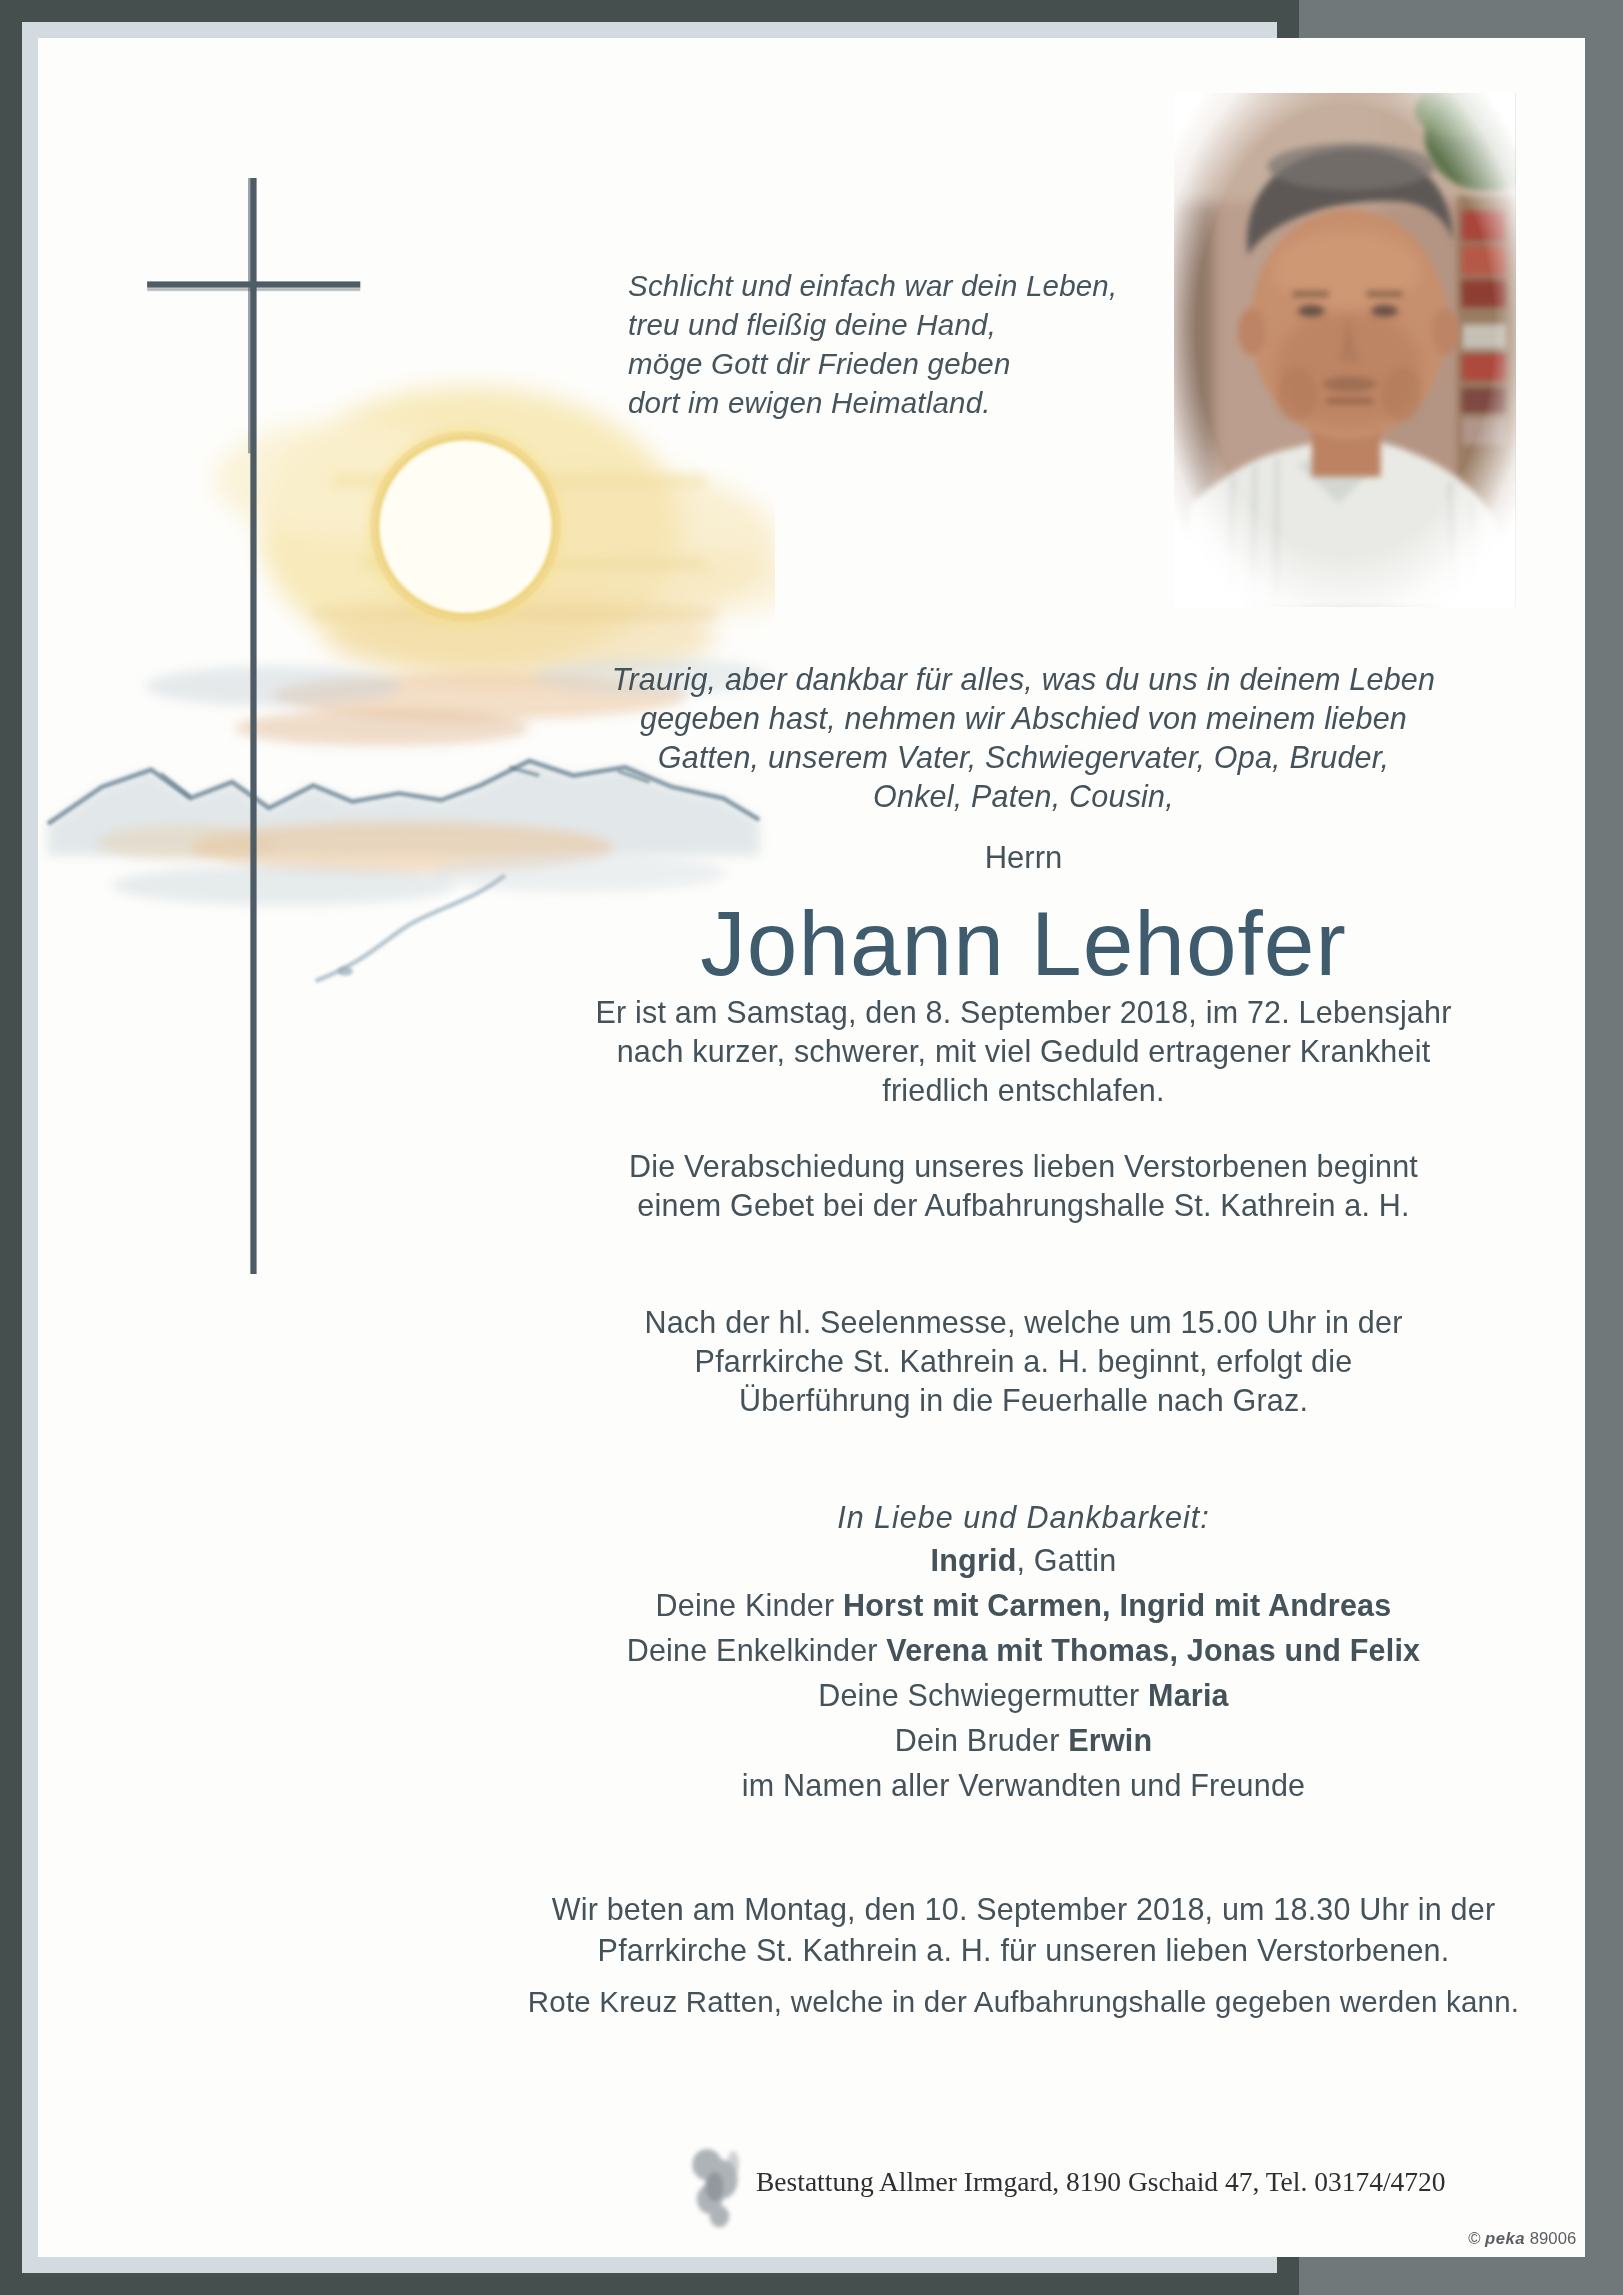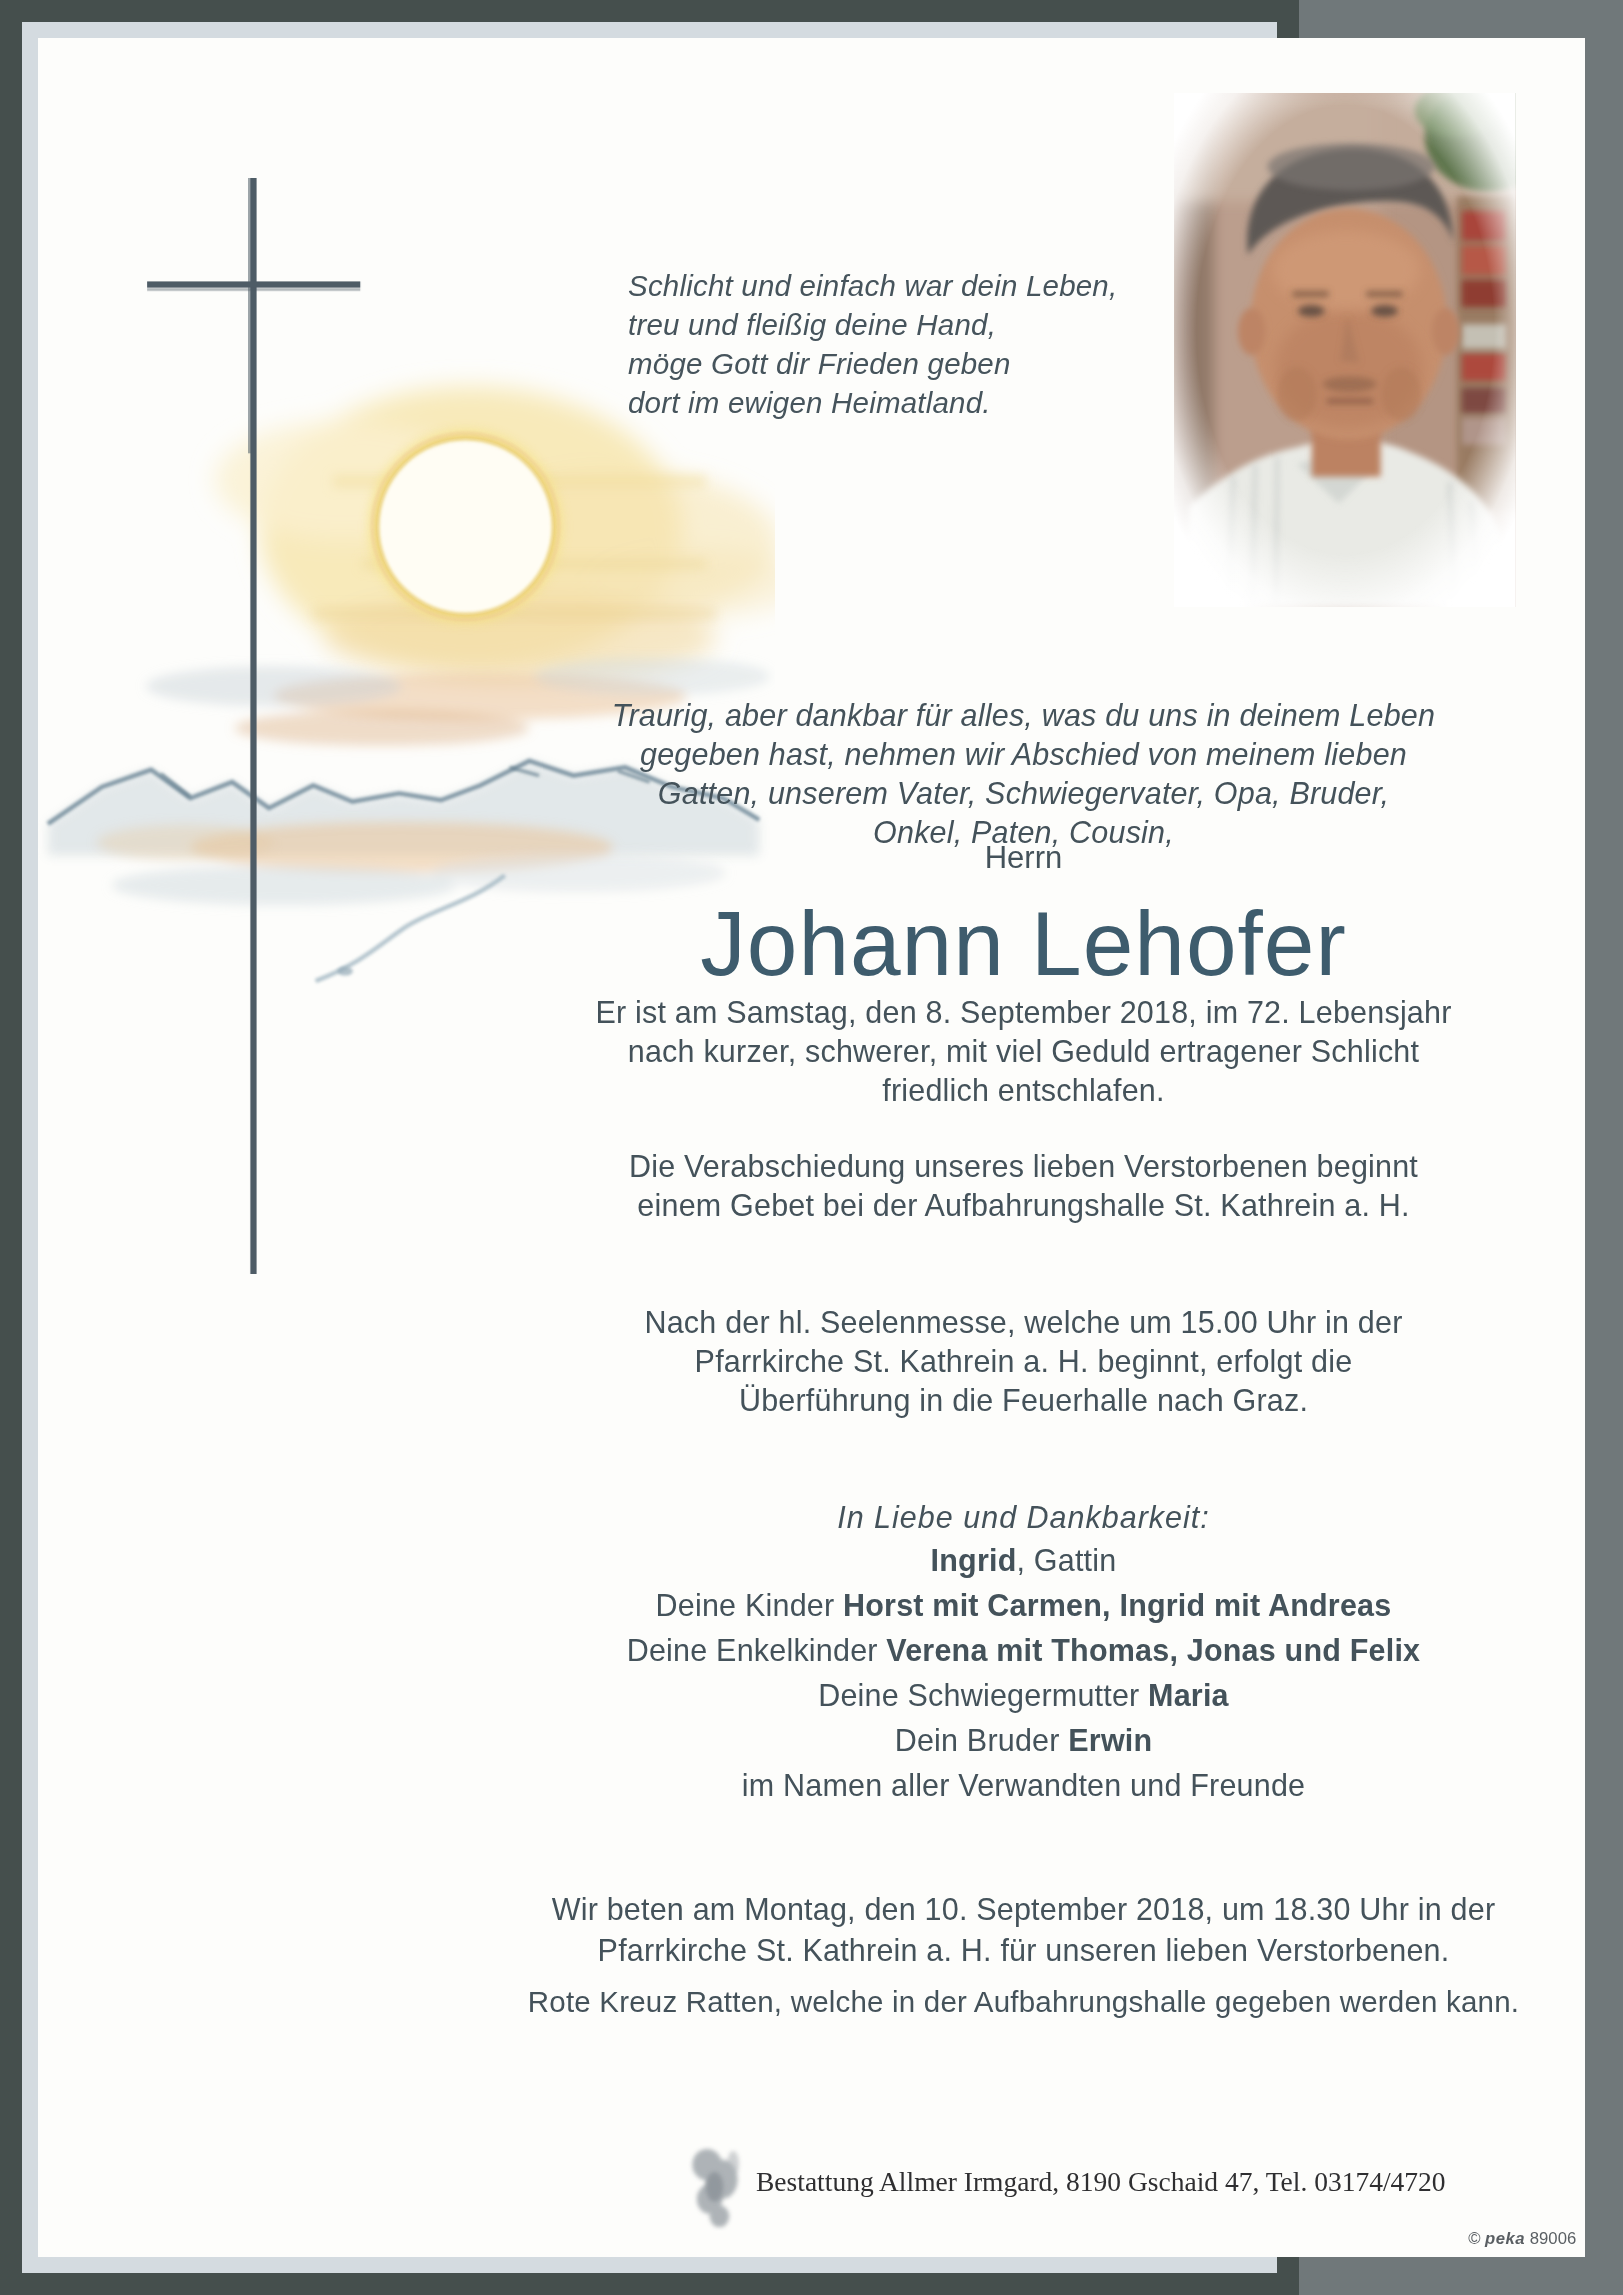--- a/index.html
+++ b/index.html
@@ -32,21 +32,21 @@
     color:#46545c;
   }
   .poem .pline{height:39px;white-space:nowrap;}
   .column{
     position:absolute;left:484px;top:0;width:1003px;
     text-align:center;
   }
   .block{position:absolute;left:0;width:100%;}
   .line{height:39px;white-space:nowrap;font-size:30.5px;letter-spacing:0.2px;}
   .italic{font-style:italic;}
-  .intro{top:624px;margin-top:36px;}
+  .intro{top:624px;}
   .salutation{top:802px;font-size:31px;}
   .deceased{
     top:854px;
     font-size:91px;
     color:#3e5c6d;
     letter-spacing:1px;
     white-space:nowrap;
   }
   .death{top:957px;}
   .farewell{top:1111px;}
@@ -220,21 +220,21 @@
           <div class="line italic">Gatten, unserem Vater, Schwiegervater, Opa, Bruder,</div>
           <div class="line italic">Onkel, Paten, Cousin,</div>
         </div>
 
         <div class="block salutation">Herrn</div>
 
         <div class="block deceased">Johann Lehofer</div>
 
         <div class="block death">
           <div class="line">Er ist am Samstag, den 8. September 2018, im 72. Lebensjahr</div>
-          <div class="line">nach kurzer, schwerer, mit viel Geduld ertragener Schlicht</div>
+          <div class="line">nach kurzer, schwerer, mit viel Geduld ertragener Krankheit</div>
           <div class="line">friedlich entschlafen.</div>
         </div>
 
         <div class="block farewell">
           <div class="line">Die Verabschiedung unseres lieben Verstorbenen beginnt</div>
           <div class="line">einem Gebet bei der Aufbahrungshalle St. Kathrein a. H.</div>
         </div>
 
         <div class="block mass">
           <div class="line">Nach der hl. Seelenmesse, welche um 15.00 Uhr in der</div>

